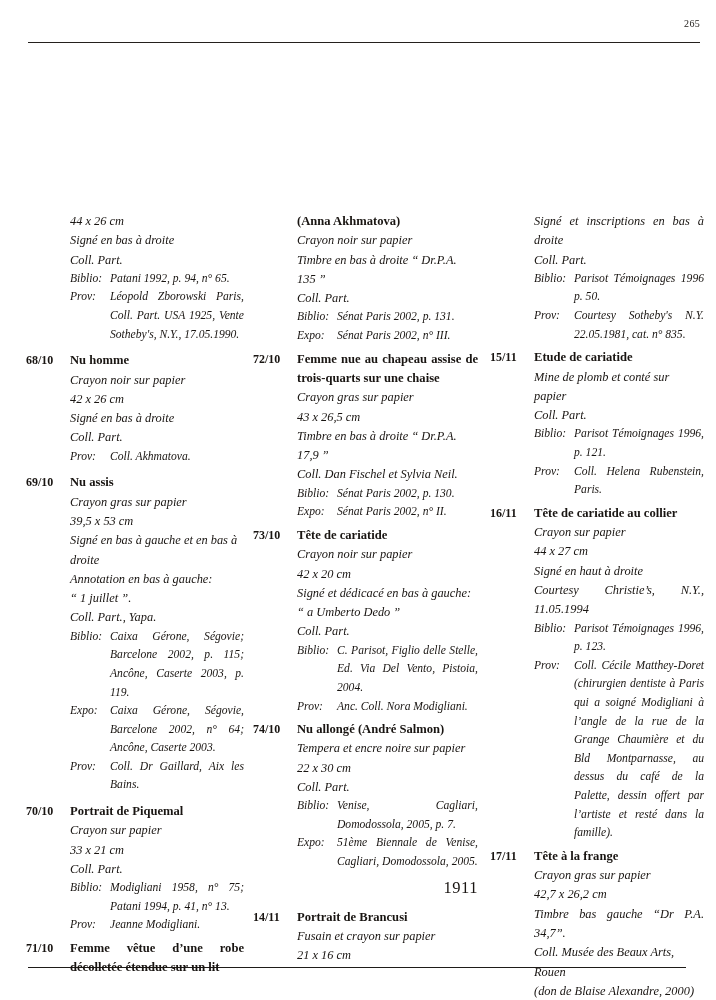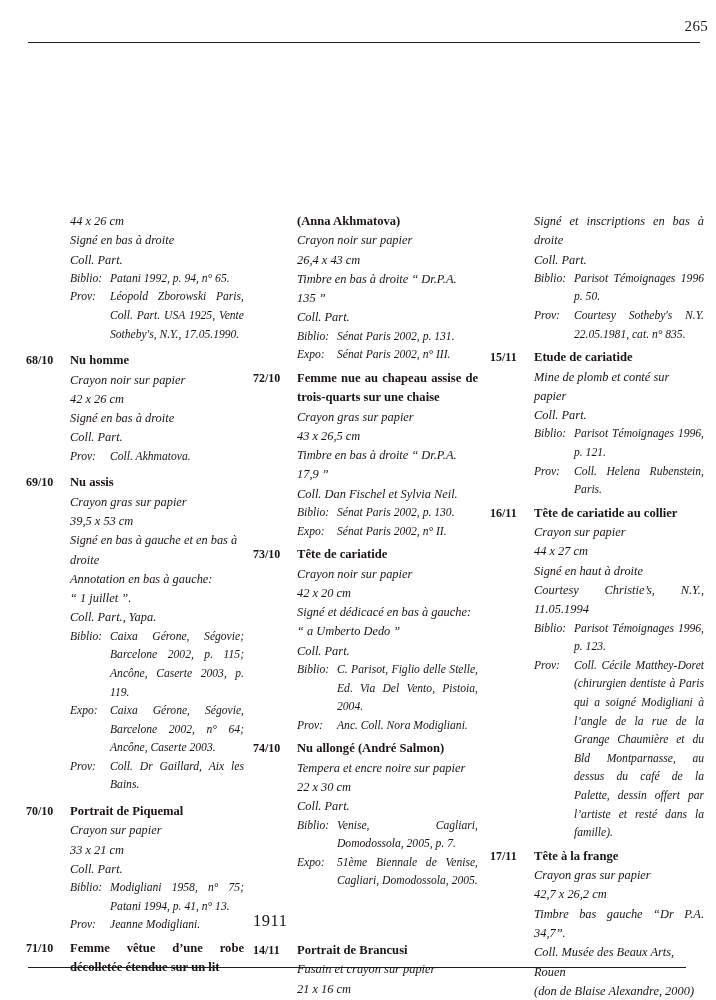--- a/index.html
+++ b/index.html
@@ -13,22 +13,22 @@
     position: relative;
     font-family: "Liberation Serif", "DejaVu Serif", serif;
     color: #191512;
     overflow: hidden;
   }
 
   
   .page-number {
     position: absolute;
     top: 18px;
-    right: 8px;
-    font-size: 15px;
+    right: 16px;
+    font-size: 10px;
     letter-spacing: .3px;
     color: #1d1a17;
   }
   .rule {
     position: absolute;
     left: 28px;
     right: 16px;
     height: 0;
     border-top: 1.4px solid #24201d;
   }
@@ -115,22 +115,22 @@
     min-width: 0;
     text-align: justify;
     text-align-last: left;
   }
   .ref-text.j {
     text-align: justify;
   }
 
   .year-heading {
     font-size: 16.5px;
-    text-align: left;
-    margin-top: 20px;
+    text-align: right;
+    margin-top: 6px;
     margin-bottom: 10px;
     letter-spacing: .5px;
   }
 
   .sp-small { height: 5px; }
   .sp-tiny  { height: 2px; }
 </style>
 </head>
 <body>
 
@@ -246,21 +246,20 @@
   </div>
 
   <div class="col col-2">
 
     <div class="entry">
       <div class="entry-head">
         <div class="entry-num"></div>
         <div class="entry-body">
           <div class="title">(Anna Akhmatova)</div>
           <div class="line">Crayon noir sur papier</div>
-          <div class="line">26,4 x 43 cm</div>
           <div class="line">Timbre en bas à droite “ Dr.P.A. 135 ”</div>
           <div class="line">Coll. Part.</div>
           <div class="ref">
             <div class="ref-label">Biblio:</div>
             <div class="ref-text">Sénat Paris 2002, p. 131.</div>
           </div>
           <div class="ref">
             <div class="ref-label">Expo:</div>
             <div class="ref-text">Sénat Paris 2002, n° III.</div>
           </div>

